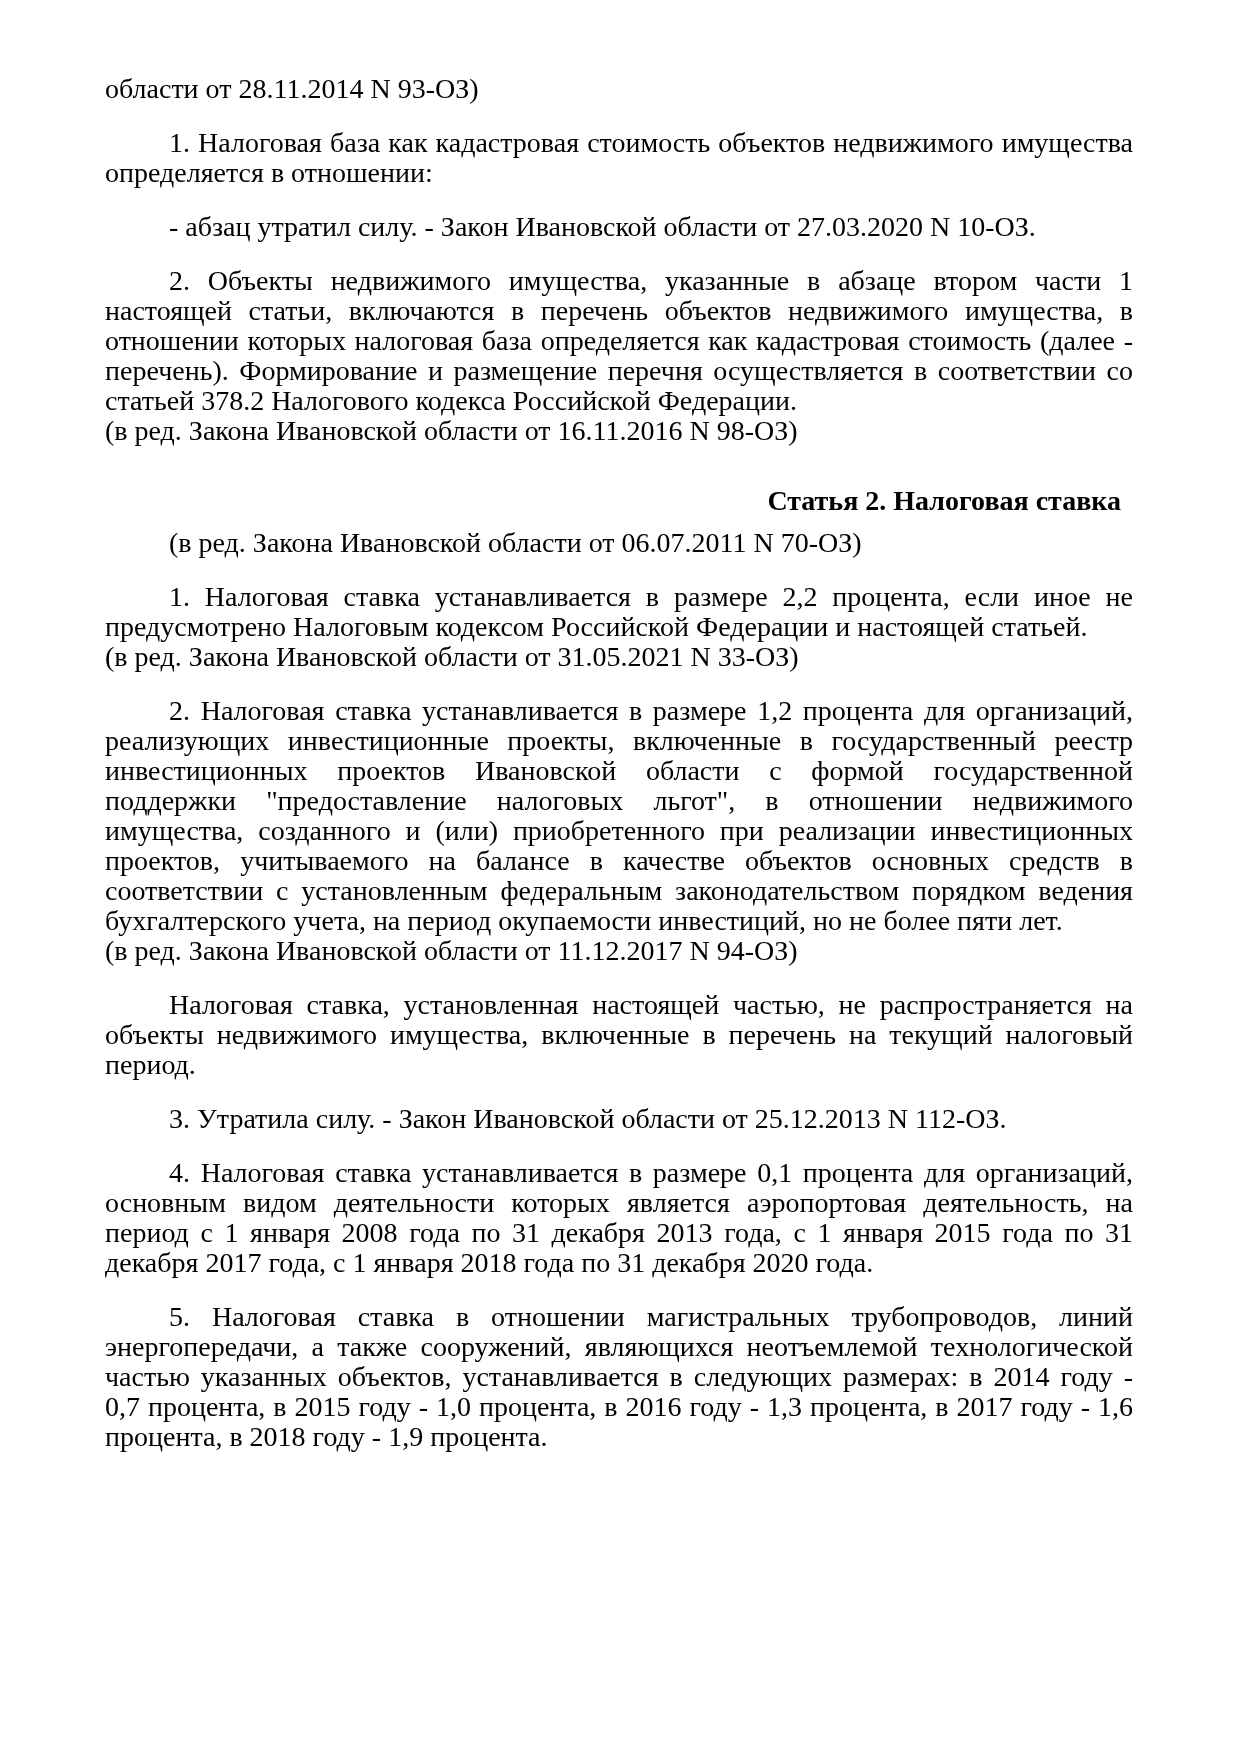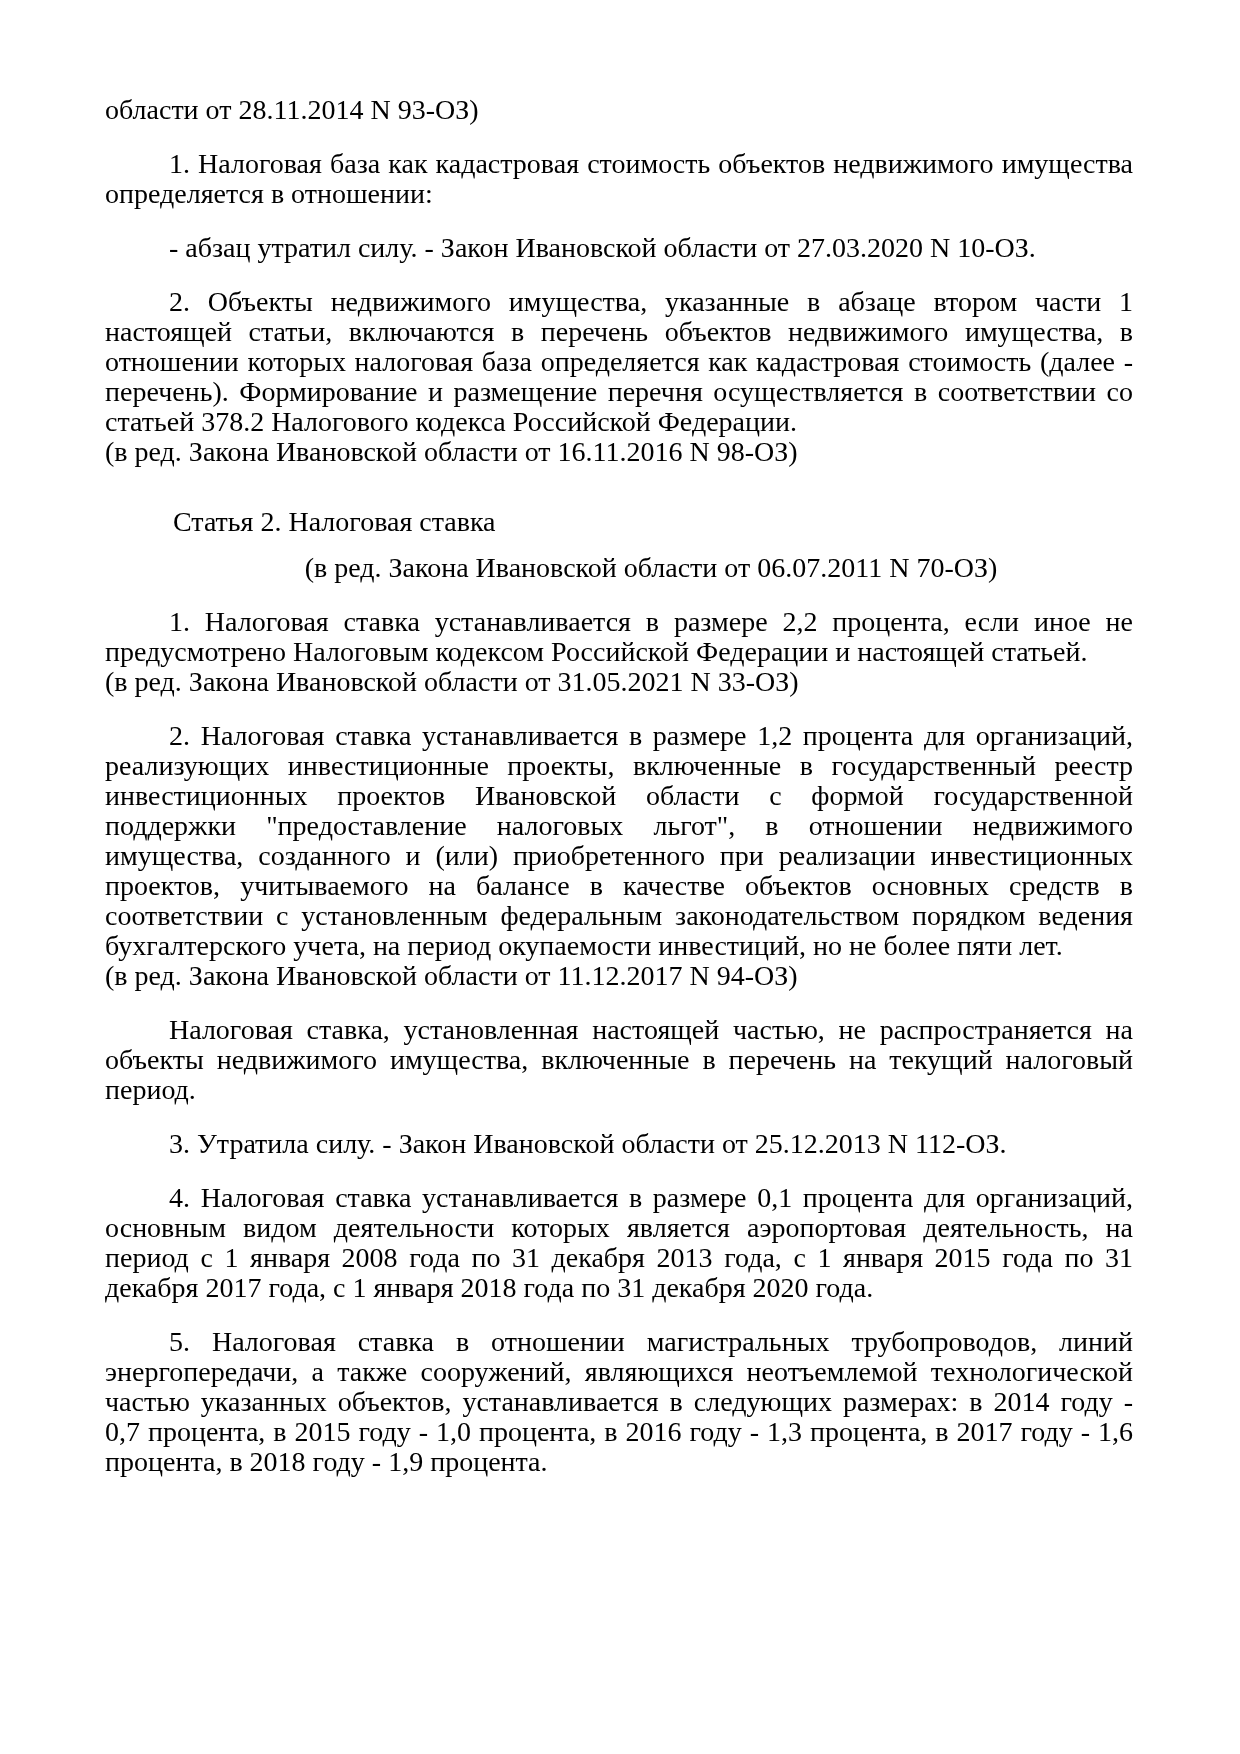--- a/index.html
+++ b/index.html
@@ -11,21 +11,21 @@
     position: relative;
     width: 1240px;
     height: 1754px;
     margin: 0;
     background: #ffffff;
     color: #000000;
     font-family: "Liberation Serif", "DejaVu Serif", serif;
     font-size: 28px;
     line-height: 30px;
     box-sizing: border-box;
-    padding: 95px 107px 40px 105px;
+    padding: 74px 107px 40px 105px;
     text-align: justify;
     overflow: hidden;
   }
   .block {
     margin: 0 0 24px 0;
   }
   .para {
     margin: 0;
     text-indent: 64px;
     text-align: justify;
@@ -37,29 +37,29 @@
   }
   .note {
     margin: 0;
     text-indent: 0;
     text-align: justify;
   }
   .heading-block {
     margin: 40px 0 24px 0;
   }
   .heading {
-    margin: 4px;
-    font-weight: normal;
+    margin: 12px;
+    font-weight: bold;
+    text-indent: 64px;
+    text-align: right;
+  }
+  .heading-note {
+    margin: 0;
     text-indent: 64px;
     text-align: left;
-  }
-  .heading-note {
-    margin: 16px;
-    text-indent: 64px;
-    text-align: center;
   }
 </style>
 </head>
 <body>
 
 <div class="page">
 
   <div class="block">
     <p class="cont">области от 28.11.2014 N 93-ОЗ)</p>
   </div>

